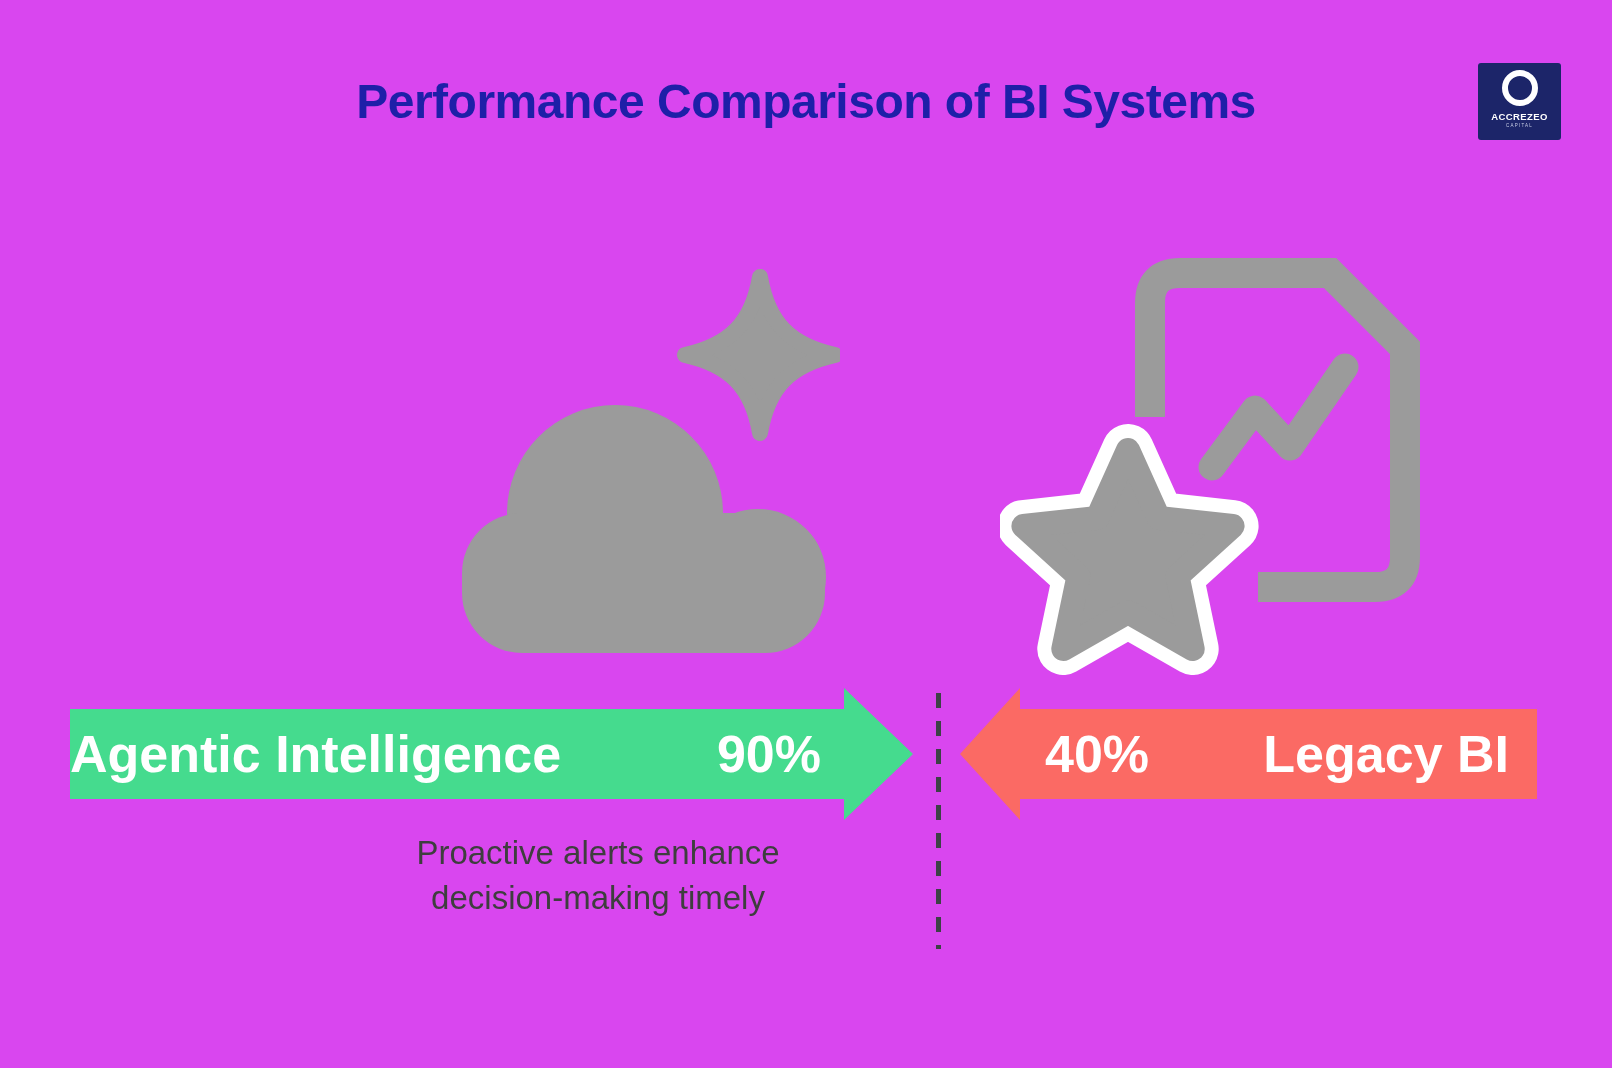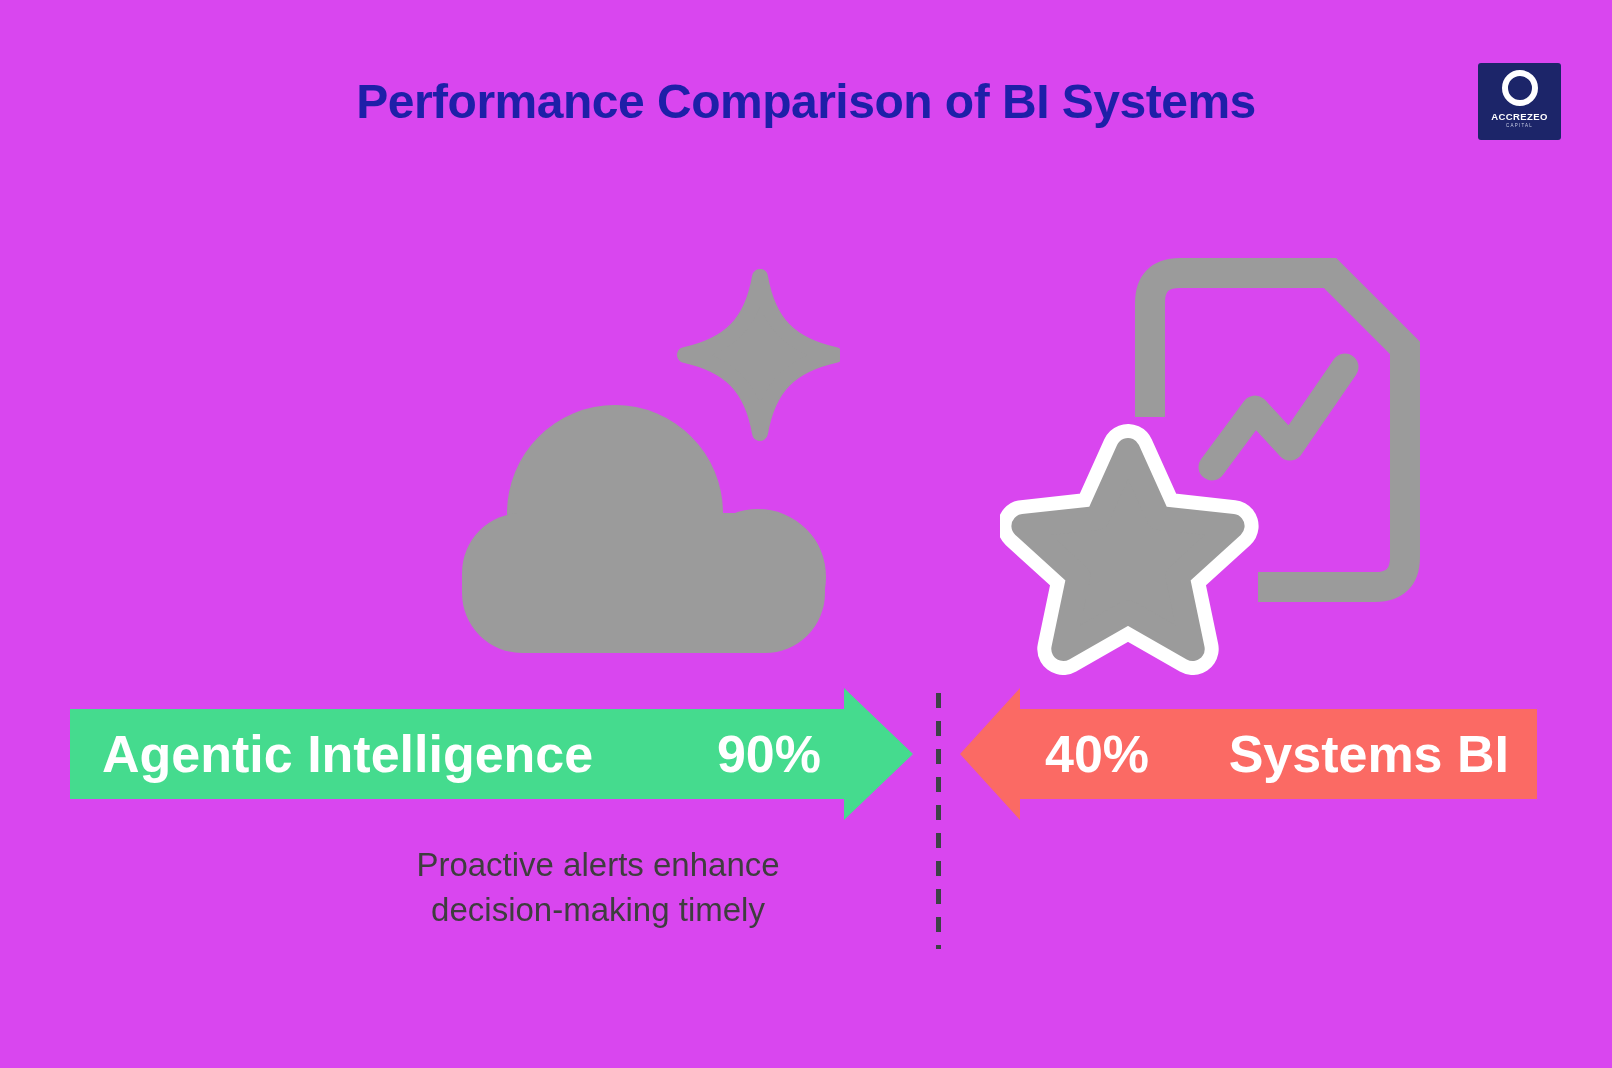--- a/index.html
+++ b/index.html
@@ -39,42 +39,42 @@
   .icon-left{position:absolute;left:440px;top:255px;width:400px;height:410px;}
   .icon-right{position:absolute;left:1000px;top:255px;width:420px;height:420px;}
   
   .arrow{position:absolute;height:132px;display:flex;align-items:center;
     color:#ffffff;font-weight:700;font-size:52px;white-space:nowrap;}
   .arrow-left{
     left:70px;top:688px;width:843px;
     background:var(--green,#45db8e);
     clip-path:polygon(0 21px,774px 21px,774px 0,843px 66px,774px 132px,774px 111px,0 111px);
     justify-content:space-between;
-    padding-left:32px;padding-right:92px;box-sizing:border-box;
+    padding-right:92px;box-sizing:border-box;
   }
   .arrow-right{
     left:960px;top:688px;width:577px;
     background:var(--red,#fb6a64);
     clip-path:polygon(0 66px,60px 0,60px 21px,577px 21px,577px 111px,60px 111px,60px 132px);
     justify-content:space-between;
     padding-left:85px;padding-right:28px;box-sizing:border-box;
   }
   
   .divider{
     position:absolute;left:936px;top:693px;width:5px;height:256px;
     background:repeating-linear-gradient(
       to bottom,
       var(--dash_gray,#3d4247) 0 15px,
       transparent 15px 28px);
   }
   
   .caption{
     position:absolute;top:830px;width:520px;
     text-align:center;
-    font-size:33px;line-height:45px;color:var(--caption_gray,#3e3e3e);margin-top:12px;
+    font-size:33px;line-height:45px;color:var(--caption_gray,#3e3e3e);
   }
   .caption-left{left:338px;}
   .caption-right{left:986px;}
 </style>
 </head>
 <body>
 
 <div class="page">
 
   <div class="title">Performance Comparison of BI Systems</div>
@@ -103,21 +103,21 @@
 
   <div class="arrow arrow-left">
     <span>Agentic Intelligence</span>
     <span>90%</span>
   </div>
 
   <div class="divider"></div>
 
   <div class="arrow arrow-right">
     <span>40%</span>
-    <span>Systems BI</span>
+    <span>Legacy BI</span>
   </div>
 
   <div class="caption caption-left">
     <div>Proactive alerts enhance</div>
     <div>decision-making timely</div>
   </div>
 
 
 </div>
 

